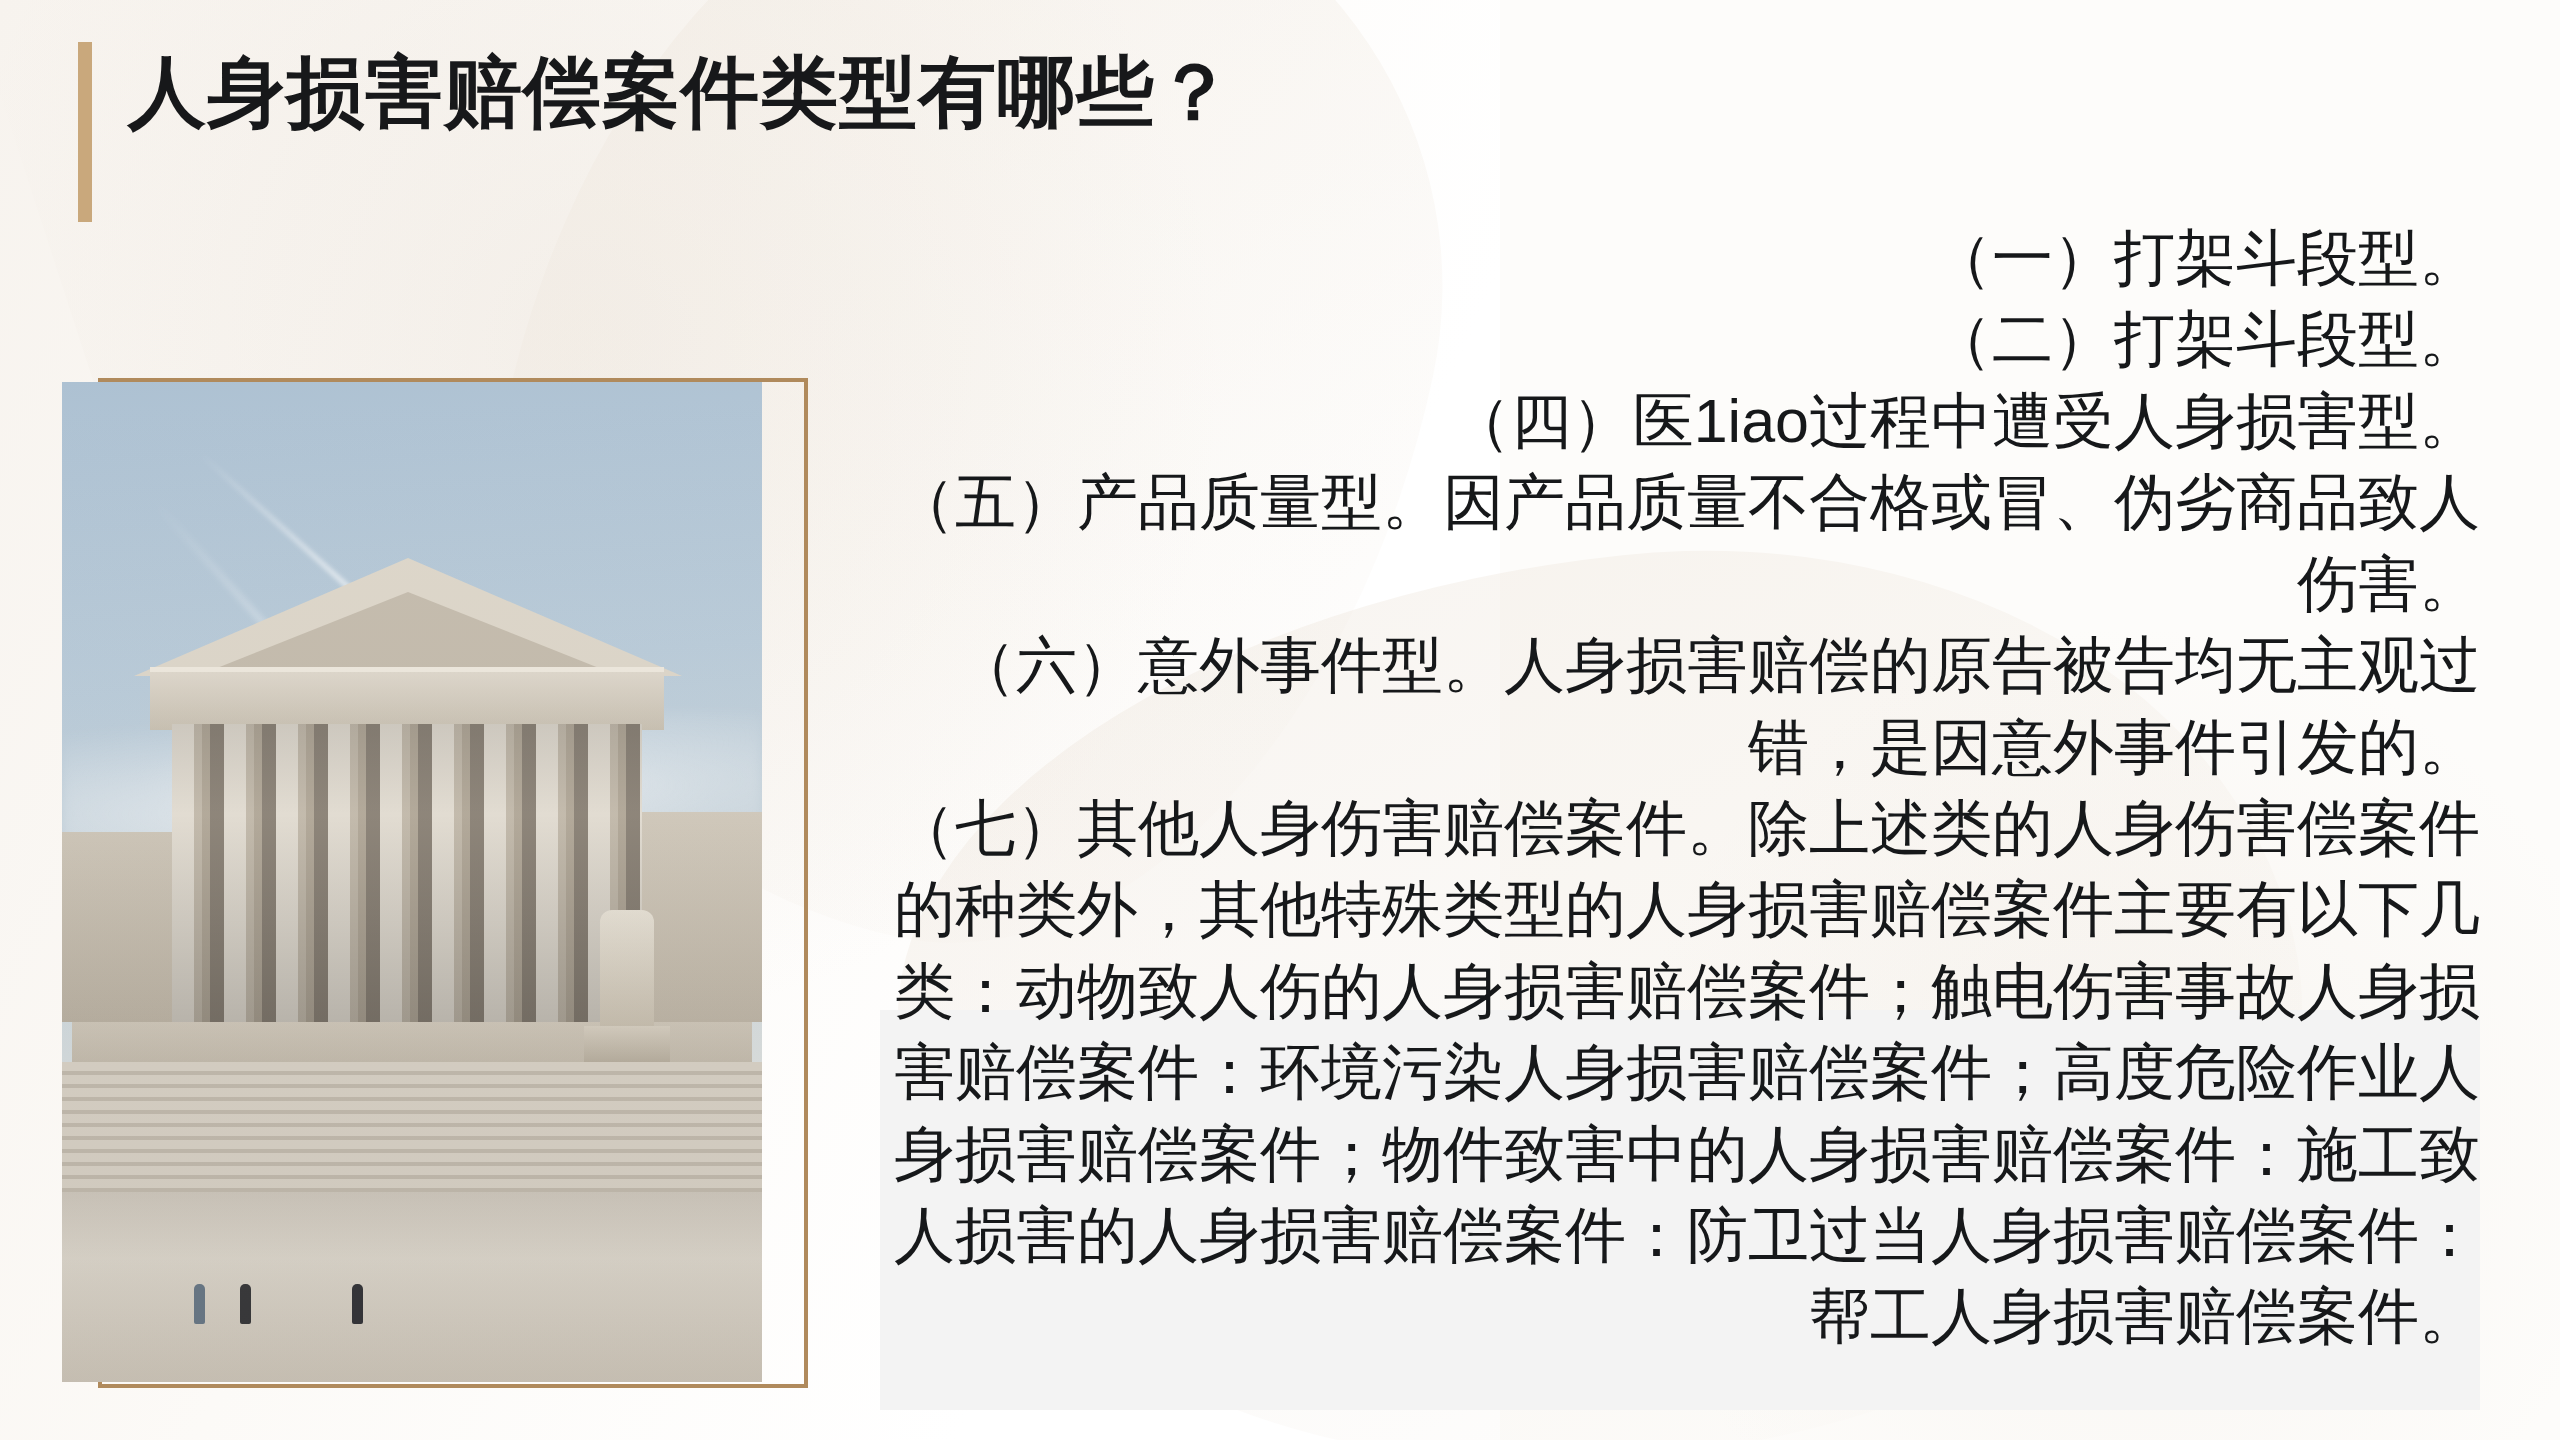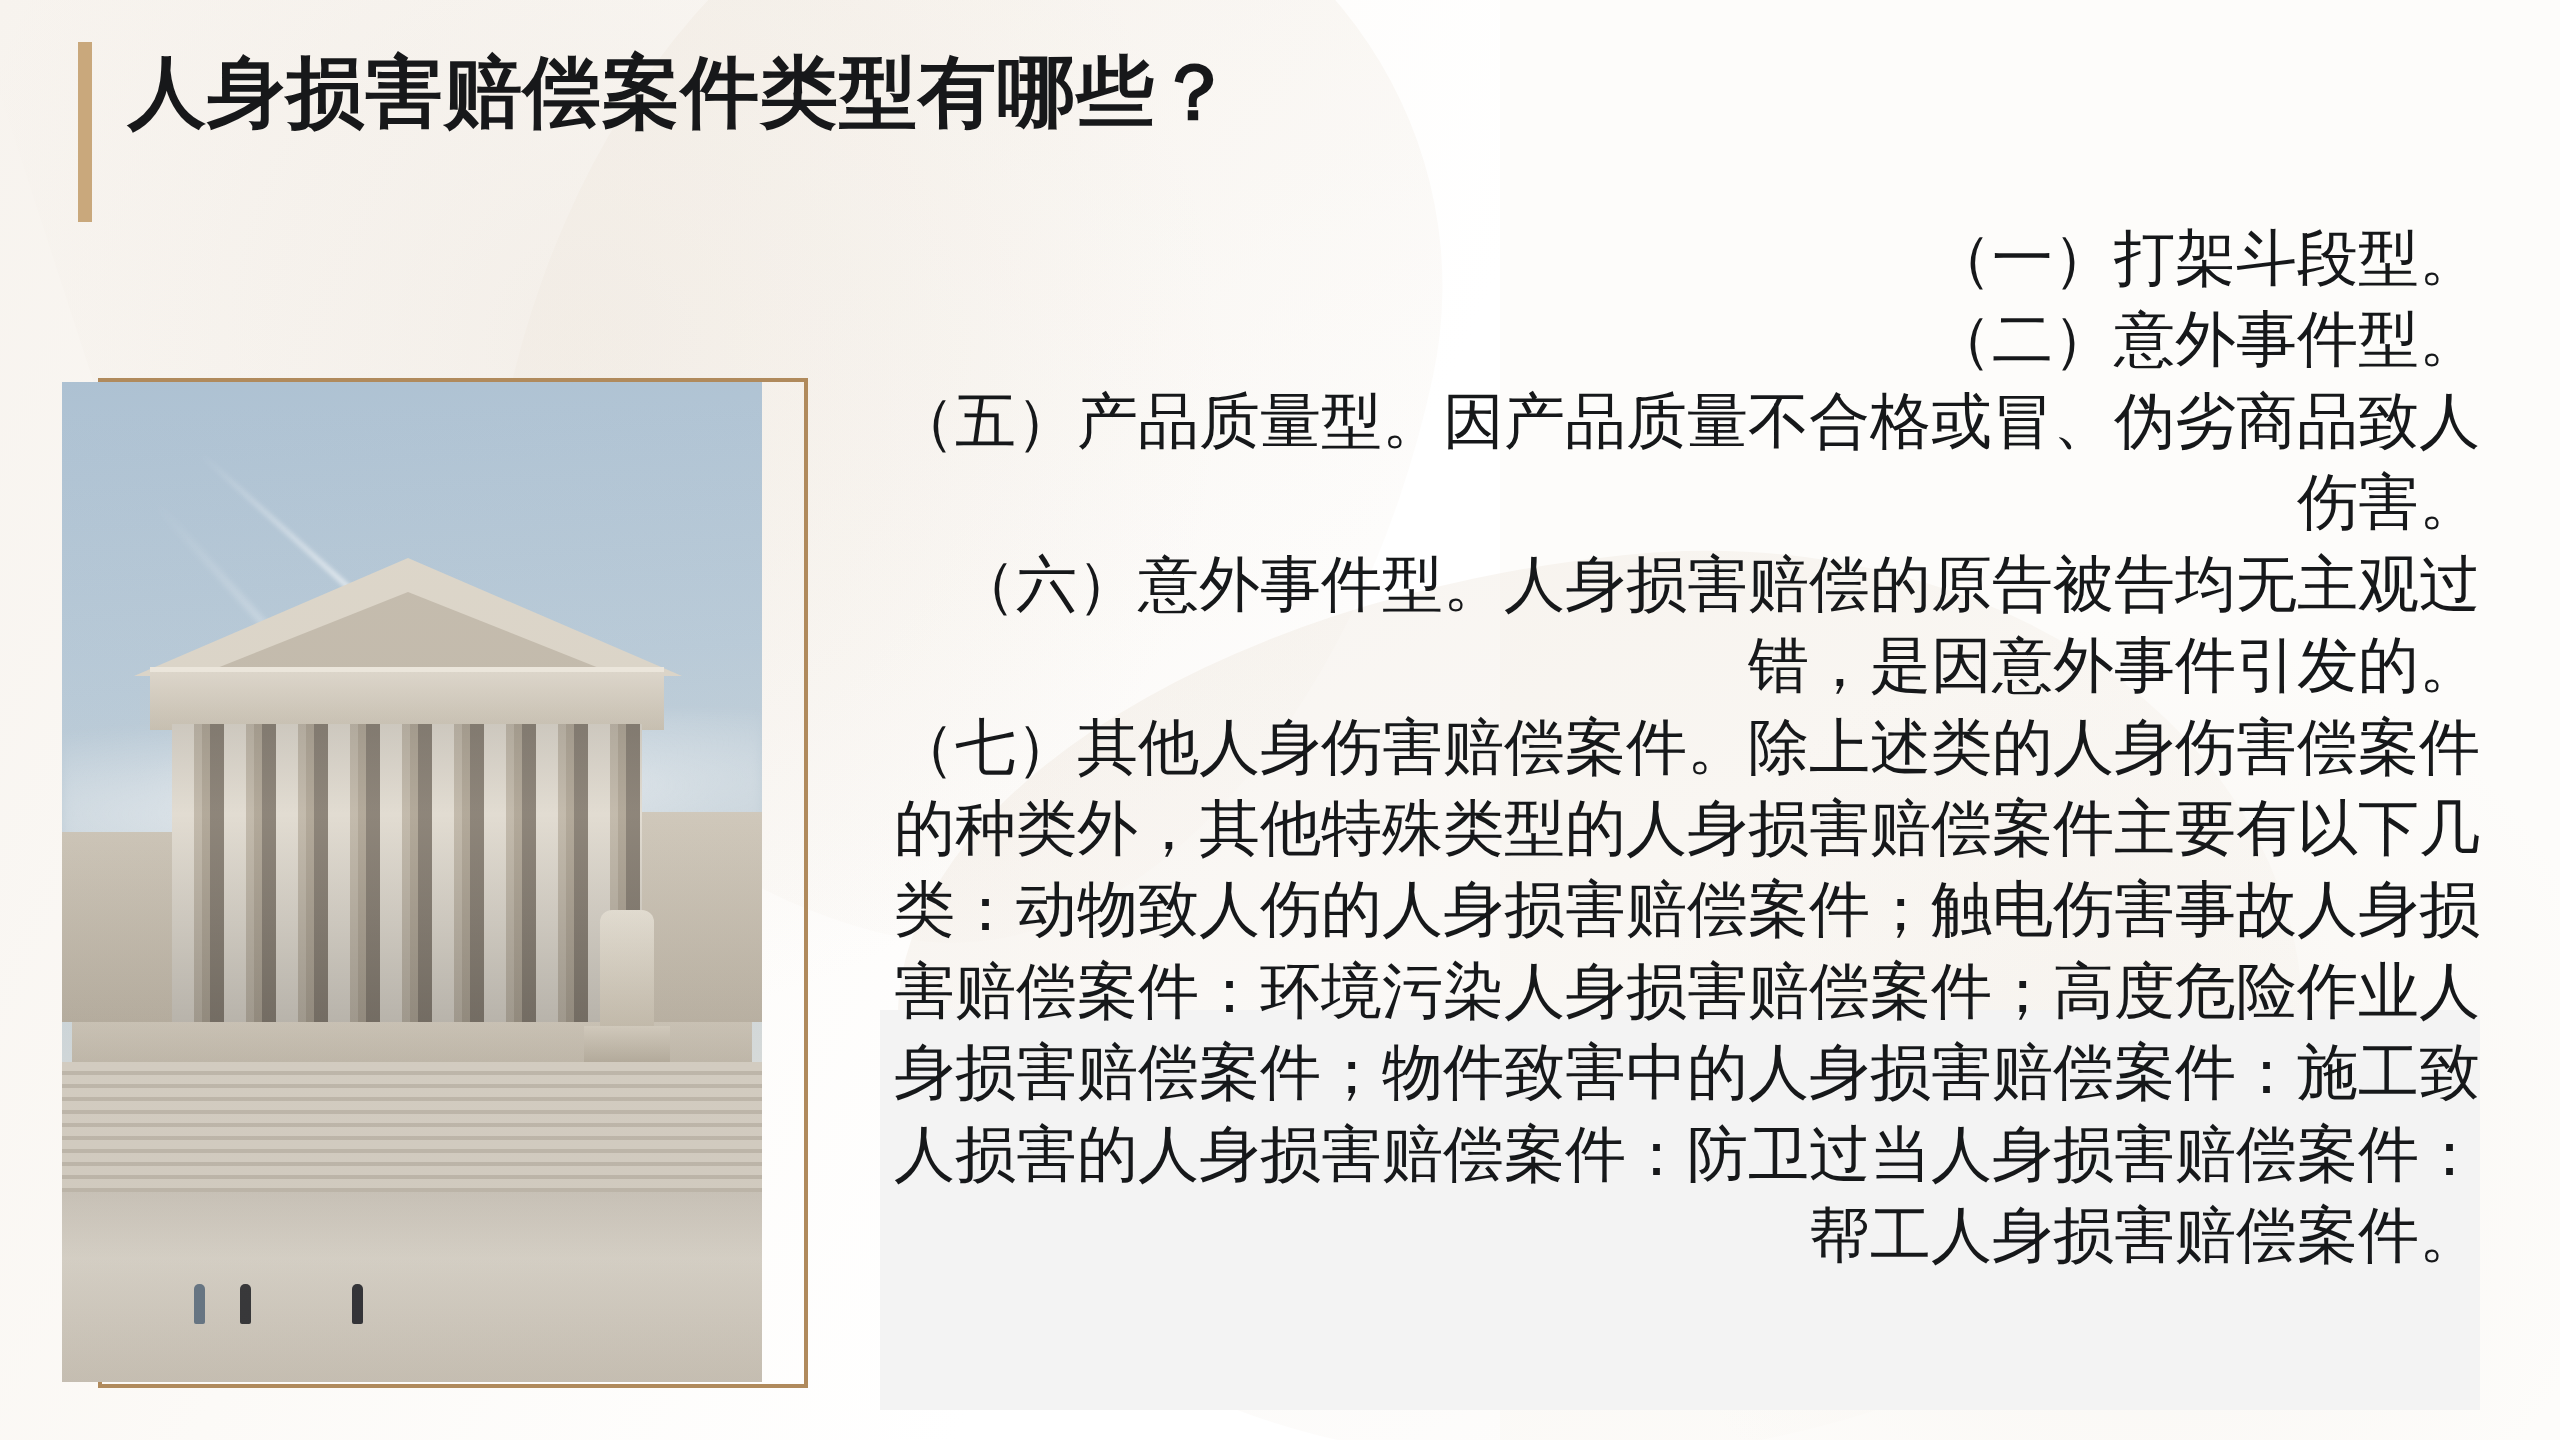--- a/index.html
+++ b/index.html
@@ -284,19 +284,20 @@
     <div class="person p1"></div>
     <div class="person p2"></div>
     <div class="person p3"></div>
     <div class="photo-grain"></div>
   </div>
 
   <div class="highlight-band"></div>
 
   <div class="body-text">
     <p class="indent">（一）打架斗段型。</p>
-    <p class="indent">（二）意外事件型。</p>
+    <p class="indent">（二）打架斗段型。</p>
+    <p class="indent">（四）医1iao过程中遭受人身损害型。</p>
     <p class="indent">（五）产品质量型。因产品质量不合格或冒、伪劣商品致人伤害。</p>
     <p class="indent">（六）意外事件型。人身损害赔偿的原告被告均无主观过错，是因意外事件引发的。</p>
     <p class="indent">（七）其他人身伤害赔偿案件。除上述类的人身伤害偿案件的种类外，其他特殊类型的人身损害赔偿案件主要有以下几类：动物致人伤的人身损害赔偿案件；触电伤害事故人身损害赔偿案件：环境污染人身损害赔偿案件；高度危险作业人身损害赔偿案件；物件致害中的人身损害赔偿案件：施工致人损害的人身损害赔偿案件：防卫过当人身损害赔偿案件：帮工人身损害赔偿案件。</p>
   </div>
 
 </div>
 
 </body></html>

